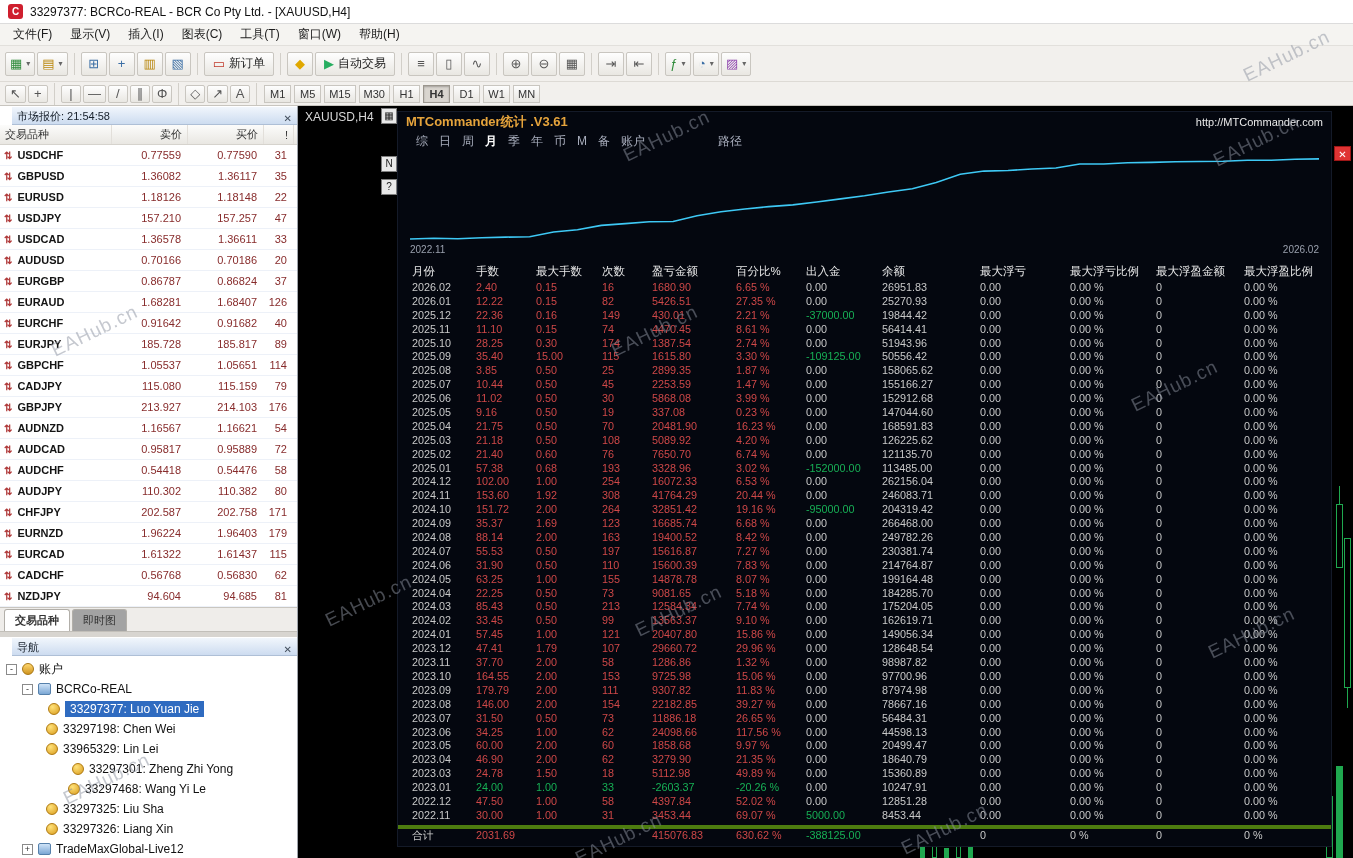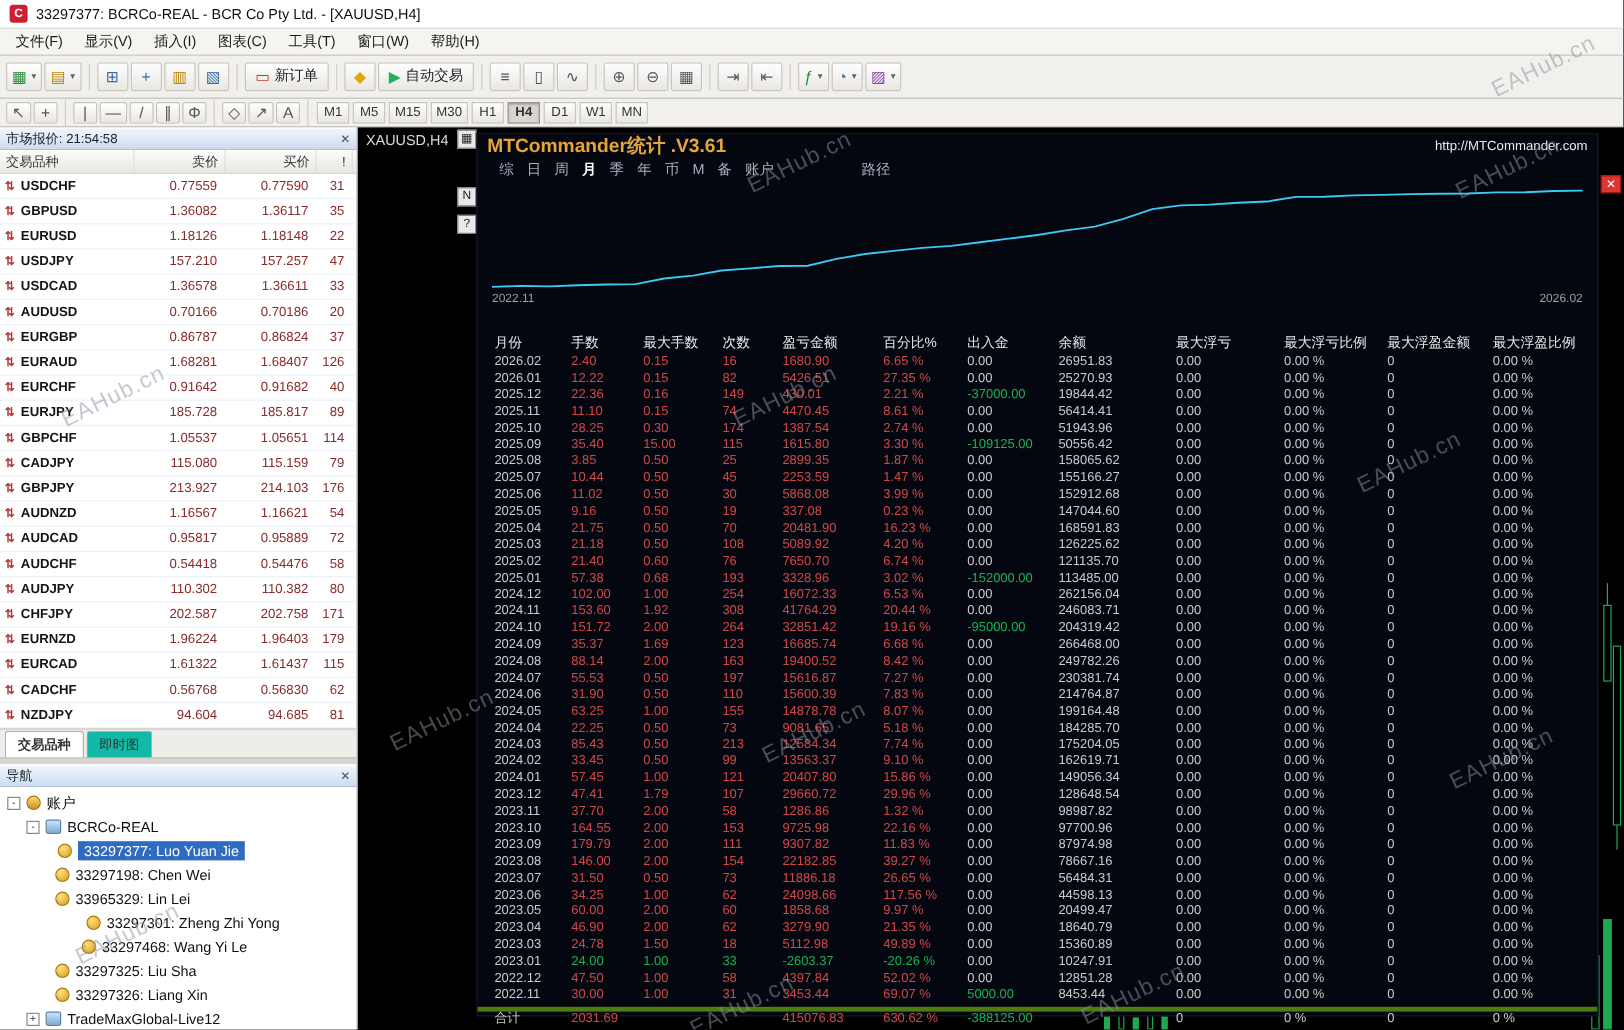--- a/index.html
+++ b/index.html
@@ -18,61 +18,61 @@
   .tb-btn.small{height:18px;min-width:20px;font-size:11px;}
   .tb-g{font-size:13px;line-height:1;}
   .tb-t{font-size:12px;color:#222;}
   .caret{font-size:8px;color:#666;}
   .tb-sep{width:1px;height:22px;background:#d2cfc9;margin:0 4px;}
   .tf{height:18px;min-width:27px;padding:0 4px;display:flex;align-items:center;justify-content:center;background:linear-gradient(#fdfdfd,#e8e6e1);border:1px solid #c9c6c0;font-size:11px;color:#333;margin-left:1px;}
   .tf.on{background:#d9d5cf;border-color:#9b968e;box-shadow:inset 0 1px 2px rgba(0,0,0,.25);font-weight:bold;}
 
   
   .left-panel{position:absolute;left:0;top:106px;width:298px;height:752px;background:#fff;border-right:1px solid #9fa4ab;z-index:4;}
-  .panel-header{height:19px;background:linear-gradient(#f1f6fc,#cddcf0);border-top:1px solid #fff;border-bottom:1px solid #aebfd6;display:flex;justify-content:space-between;align-items:center;padding:0 5px;font-size:11px;color:#17202b;}
+  .panel-header{height:19px;background:linear-gradient(#f1f6fc,#cddcf0);border-top:1px solid #fff;border-bottom:1px solid #aebfd6;display:flex;justify-content:space-between;align-items:flex-end;padding:0 5px;font-size:11px;color:#17202b;margin-left:12px;}
   .close-x{font-size:10px;color:#44505e;cursor:default;}
   .mw-cols{display:grid;grid-template-columns:112px 76px 76px 30px;height:20px;background:linear-gradient(#fcfcfb,#e9e7e2);border-bottom:1px solid #d6d3cd;font-size:11px;color:#333;align-items:center;}
   .mw-cols span{padding:0 5px;border-right:1px solid #e2dfda;height:100%;display:flex;align-items:center;}
   .mw-cols span.r{justify-content:flex-end;}
   .mw-row{display:grid;grid-template-columns:112px 76px 76px 30px;height:21px;align-items:center;border-bottom:1px solid #edf1f8;font-size:11px;}
   .mw-sym{display:flex;align-items:center;gap:5px;padding-left:4px;color:#141414;font-weight:bold;}
   .mw-ico{color:#b03a3a;font-size:10px;}
   .mw-num{color:#872b2b;text-align:right;padding-right:7px;}
   .mw-tabs{height:24px;border-top:1px solid #c9c6c0;background:#efedea;display:flex;align-items:flex-end;gap:2px;padding:0 4px;}
-  .mw-tab{font-size:11px;padding:3px 10px;border:1px solid #b2afa9;border-bottom:none;border-radius:3px 3px 0 0;background:#14b8a6;color:#333;}
+  .mw-tab{font-size:11px;padding:3px 10px;border:1px solid #b2afa9;border-bottom:none;border-radius:3px 3px 0 0;background:#a3a3a3;color:#333;}
   .mw-tab.on{background:#fff;font-weight:bold;}
   .splitter{height:6px;background:#d8d5d0;border-top:1px solid #c2bfb9;}
   .nav-tree{font-size:12px;color:#111;padding-top:3px;background:#fff;height:203px;overflow:hidden;}
   .tree-row{height:20px;display:flex;align-items:center;gap:5px;white-space:nowrap;}
   .tgl{width:11px;height:11px;border:1px solid #8a8a8a;background:#fff;font-size:9px;line-height:9px;text-align:center;color:#333;flex:0 0 auto;}
   .ico{width:13px;height:12px;flex:0 0 auto;border-radius:2px;}
   .ico.grp{background:linear-gradient(#ffd76e,#cf9420);border:1px solid #a87613;border-radius:50%;width:12px;}
   .ico.srv{background:linear-gradient(#cfe3f7,#7ba7d4);border:1px solid #5580ab;}
   .ico.acc{background:radial-gradient(circle at 35% 30%,#ffe27a,#d99c1e);border:1px solid #b07a10;border-radius:50%;width:12px;}
   .sel{background:#2f6bc0;color:#fff;padding:1px 5px;}
 
   
   .main{position:absolute;left:298px;top:106px;width:1055px;height:752px;background:#000;}
   .chart-label{position:absolute;left:7px;top:4px;color:#d8d8d8;font-size:12px;}
   .ea-btn{position:absolute;left:83px;width:16px;height:16px;background:#e9e9e9;border:1px solid #7e7e7e;font-size:10px;line-height:14px;text-align:center;color:#222;}
   .ea1{top:2px;} .ea2{top:50px;} .ea3{top:73px;}
   .close-red{position:absolute;left:1036px;top:40px;width:17px;height:15px;background:#e03434;color:#fff;font-size:10px;line-height:15px;text-align:center;border:1px solid #9e1717;}
 
   .stats-panel{position:absolute;left:99px;top:5px;width:935px;height:736px;background:#04070f;border:1px solid #141a28;}
   .sp-header{height:20px;display:flex;justify-content:space-between;align-items:center;padding:0 8px;}
-  .sp-title{color:#e6a43c;font-size:16px;font-weight:bold;}
+  .sp-title{color:#e6a43c;font-size:13px;font-weight:bold;}
   .sp-url{color:#eaeaea;font-size:11px;}
   .sp-tabs{height:18px;display:flex;align-items:center;gap:11px;padding-left:18px;font-size:12px;color:#a9aebd;}
   .sp-tab.active{color:#fff;font-weight:bold;}
   .sp-path{margin-left:62px;color:#a9aebd;}
   .sp-chartwrap{margin:3px 12px 0 12px;height:104px;position:relative;}
   .sp-chartwrap svg{display:block;width:100%;height:90px;}
   .eq-labels{display:flex;justify-content:space-between;font-size:10px;color:#9aa0ad;margin-top:1px;}
   .sp-grid{display:grid;grid-template-columns:64px 60px 66px 50px 84px 70px 76px 98px 90px 86px 88px 80px;padding-left:14px;align-items:center;}
-  .sp-head{height:20px;font-size:11.5px;color:#e8e8e8;margin-top:18px;}
+  .sp-head{height:20px;font-size:11.5px;color:#e8e8e8;margin-top:4px;}
   .sp-body{}
   .sp-row{height:13.9px;font-size:10.8px;line-height:13.9px;}
   .sp-row span{overflow:hidden;white-space:nowrap;}
   .sp-total{border-top:4px solid #4d7c0f;margin-top:2px;height:16px;line-height:16px;}
   .c-red{color:#cf4848;} .c-green{color:#17b055;} .c-gray{color:#c9c9c9;}
 
   
   .candle{position:absolute;border:1px solid #1fa84f;background:transparent;}
   .candle.filled{background:#1fa84f;}
   .wick{position:absolute;width:1px;background:#1fa84f;}
@@ -872,21 +872,21 @@
           <span class="c-gray">0.00 %</span>
           <span class="c-gray">0</span>
           <span class="c-gray">0.00 %</span>
         </div>
         <div class="sp-grid sp-row">
           <span class="c-gray">2023.10</span>
           <span class="c-red">164.55</span>
           <span class="c-red">2.00</span>
           <span class="c-red">153</span>
           <span class="c-red">9725.98</span>
-          <span class="c-red">22.16 %</span>
+          <span class="c-red">15.06 %</span>
           <span class="c-gray">0.00</span>
           <span class="c-gray">97700.96</span>
           <span class="c-gray">0.00</span>
           <span class="c-gray">0.00 %</span>
           <span class="c-gray">0</span>
           <span class="c-gray">0.00 %</span>
         </div>
         <div class="sp-grid sp-row">
           <span class="c-gray">2023.09</span>
           <span class="c-red">179.79</span>

